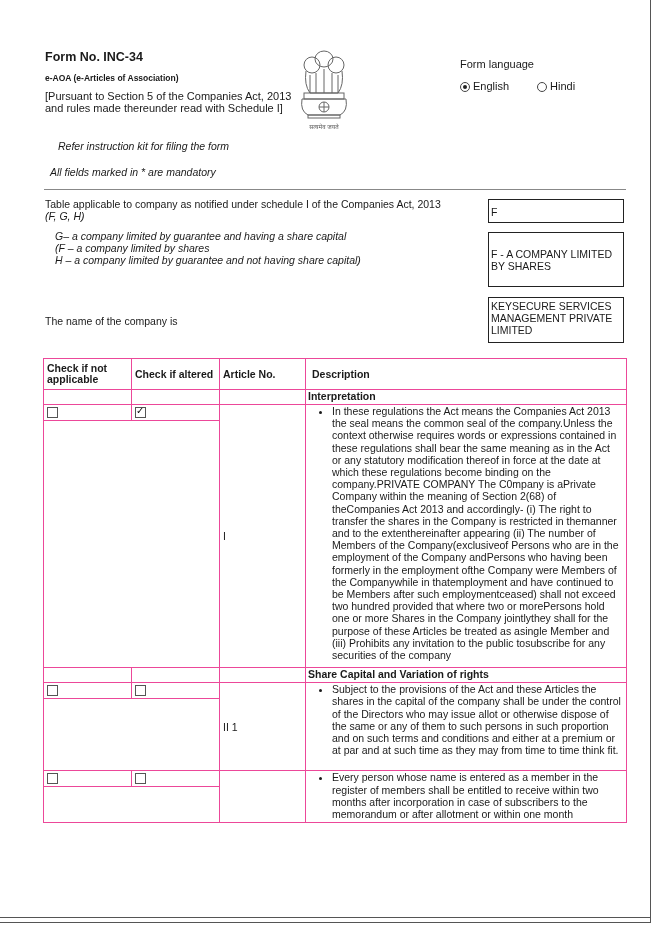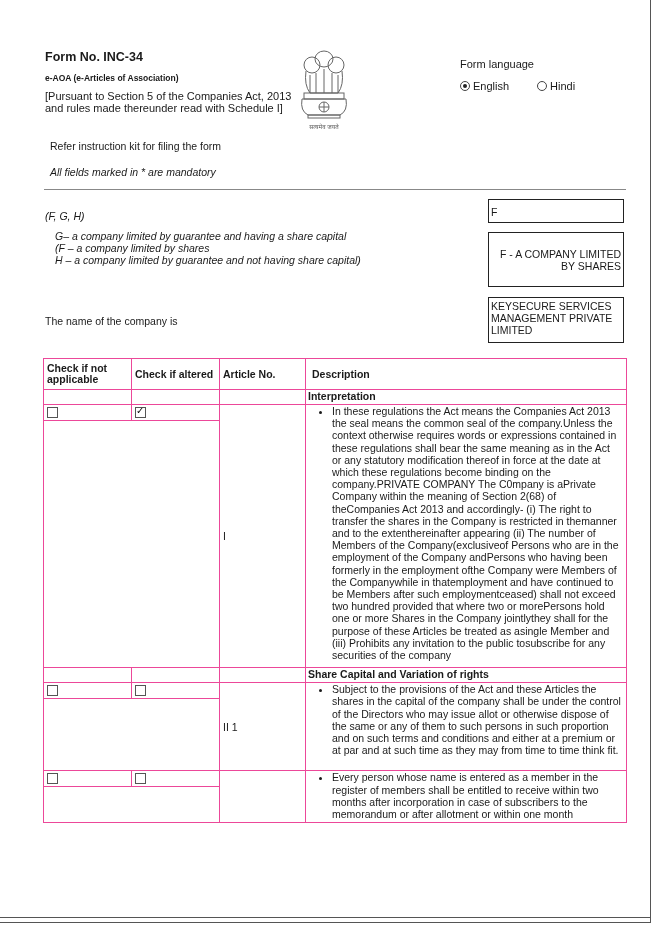--- a/index.html
+++ b/index.html
@@ -4,39 +4,39 @@
 <style>
   html, body { margin: 0; padding: 0; background: #ffffff; }
   body { width: 671px; height: 944px; position: relative; overflow: hidden;
          font-family: "Liberation Sans", "DejaVu Sans", sans-serif; color: #1a1a1a; }
   .page-border { position: absolute; left: 0; top: 0; width: 650px; height: 922px;
                  border-right: 1px solid #555; border-bottom: 1px solid #555; }
   .abs { position: absolute; }
   .title { left: 45px; top: 50px; font-size: 12.5px; font-weight: bold; }
   .subtitle { left: 45px; top: 73px; font-size: 8.5px; font-weight: bold; }
   .pursuant { left: 45px; top: 90px; width: 260px; font-size: 11px; line-height: 12px; }
-  .refer { left: 50px; top: 140px; font-size: 10.5px; }
+  .refer { left: 58px; top: 140px; font-size: 10.5px; font-style: italic; }
   .mandatory { left: 50px; top: 166px; font-size: 10.5px; font-style: italic; }
   .emblem { left: 296px; top: 45px; width: 56px; height: 88px; }
   .lang-label { left: 460px; top: 58px; font-size: 11px; }
   .radio-row { left: 460px; top: 80px; font-size: 11px; display: flex; align-items: center; }
   .radio { width: 8px; height: 8px; border: 1px solid #444; border-radius: 50%; display: inline-block;
            margin-right: 3px; position: relative; }
   .radio.on::after { content: ""; position: absolute; left: 2px; top: 2px; width: 4px; height: 4px;
            border-radius: 50%; background: #222; }
-  .radio-item { display: flex; align-items: center; margin-right: 28px; cursor: pointer; }
+  .radio-item { display: flex; align-items: flex-end; margin-right: 28px; cursor: pointer; }
   .hr { left: 44px; top: 189px; width: 582px; height: 1px; background: #888; }
   .q1 { left: 45px; top: 198px; width: 440px; font-size: 10.5px; line-height: 12px; }
   .q2 { left: 45px; top: 230px; width: 440px; font-size: 10.5px; line-height: 12px; }
   .q2 .it { font-style: italic; padding-left: 10px; display: block; }
   .q3 { left: 45px; top: 315px; font-size: 10.5px; }
   .field { position: absolute; border: 1px solid #222; font-size: 10.5px; line-height: 12px;
            padding: 2px 2px; box-sizing: border-box; background: #fff; }
   .f1 { left: 488px; top: 199px; width: 136px; height: 24px; padding-top: 6px; }
-  .f2 { left: 488px; top: 232px; width: 136px; height: 55px; padding-top: 15px; text-align: right; }
+  .f2 { left: 488px; top: 232px; width: 136px; height: 55px; padding-top: 15px; }
   .f3 { left: 488px; top: 297px; width: 136px; height: 46px; }
   table.articles { position: absolute; left: 43px; top: 358px; width: 583px; border-collapse: collapse;
            font-size: 10.5px; table-layout: fixed; }
   table.articles td, table.articles th { border: 1px solid #ec4899; padding: 0 3px; vertical-align: top; }
   table.articles th { font-weight: bold; text-align: left; height: 30px; vertical-align: middle;
            font-size: 10.5px; line-height: 11px; }
   .sec td { height: 14px; }
   .sec .sec-title { font-weight: bold; padding-left: 2px; }
   .cb { width: 9px; height: 9px; border: 1px solid #555; display: inline-block; margin-top: 2px;
         position: relative; background: #fff; cursor: pointer; }
@@ -86,21 +86,21 @@
   </label>
   <label class="radio-item">
     <span class="radio"></span>
     <span>Hindi</span>
   </label>
 </div>
 
 <div class="abs hr"></div>
 
 <div class="abs q1">
-  <br>
+  <span>Table applicable to company as notified under schedule I of the Companies Act, 2013</span><br>
   <i>(F, G, H)</i>
 </div>
 <div class="field f1">F</div>
 
 <div class="abs q2">
   <span class="it">G– a company limited by guarantee and having a share capital</span>
   <span class="it">(F – a company limited by shares</span>
   <span class="it">H – a company limited by guarantee and not having share capital)</span>
 </div>
 <div class="field f2">F - A COMPANY LIMITED BY SHARES</div>

